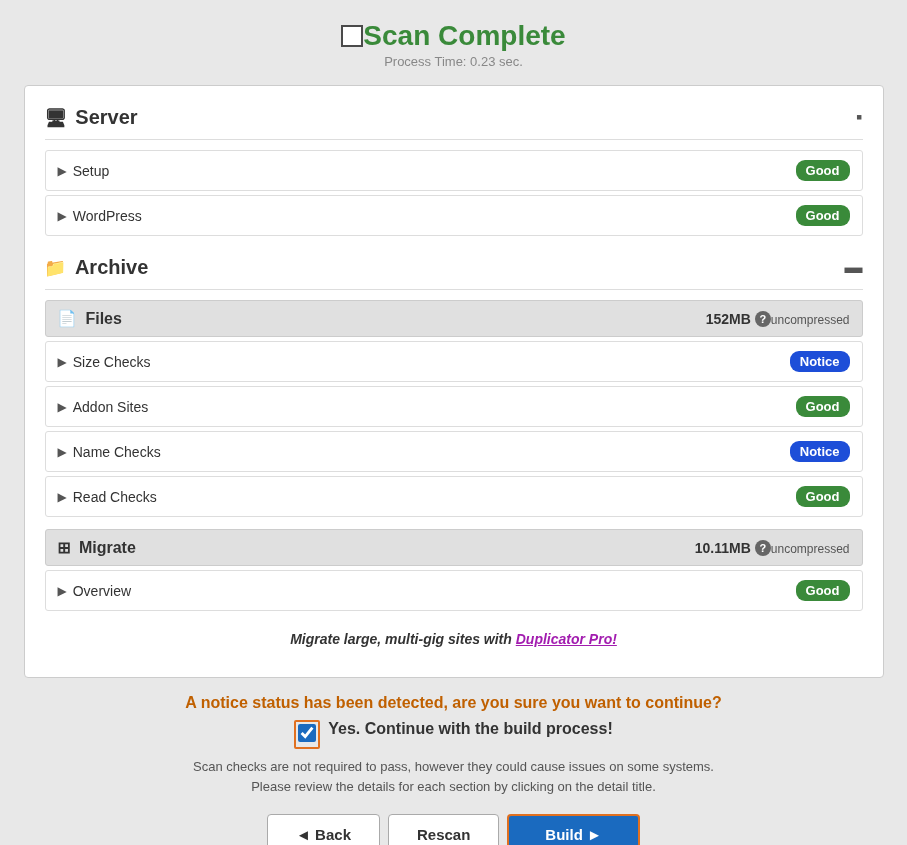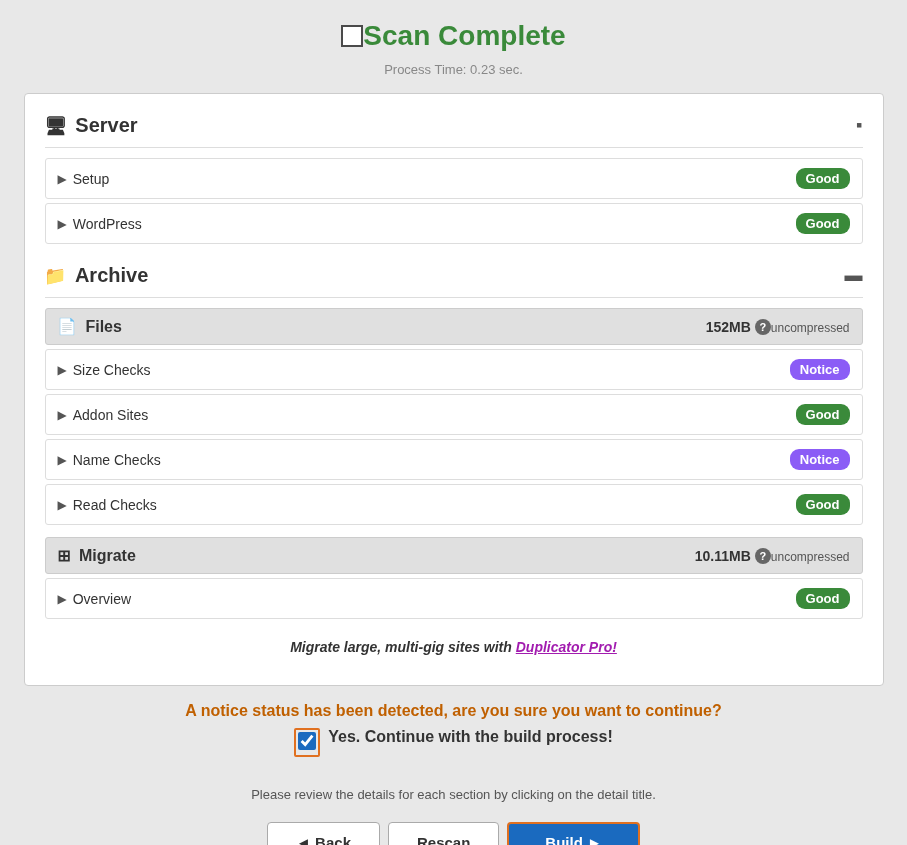--- a/index.html
+++ b/index.html
@@ -36,21 +36,21 @@
 
     .scan-complete-title {
       color: #3a8a3a;
       font-size: 28px;
       font-weight: bold;
     }
 
     .process-time {
       color: #888;
       font-size: 13px;
-      margin-top: 10px;
+      margin-top: 2px;
     }
 
     .main-card {
       background: white;
       border: 1px solid #ccc;
       border-radius: 4px;
       width: 860px;
       padding: 20px 20px 30px 20px;
       margin-bottom: 16px;
     }
@@ -112,21 +112,21 @@
       font-size: 13px;
       font-weight: bold;
       color: white;
     }
 
     .badge-good {
       background-color: #3a8a3a;
     }
 
     .badge-notice {
-      background-color: #8b5cf6;
+      background-color: #1d4ed8;
     }
 
     .sub-section {
       margin-bottom: 12px;
     }
 
     .sub-section-header-row {
       display: flex;
       align-items: center;
       justify-content: space-between;
@@ -413,21 +413,21 @@
   <p class="notice-warning">A notice status has been detected, are you sure you want to continue?</p>
 
   <div class="continue-row">
     <div class="continue-checkbox-wrapper">
       <input type="checkbox" class="continue-checkbox" checked="" style="">
     </div>
     <span class="continue-label">Yes. Continue with the build process!</span>
   </div>
 
   <div class="scan-note">
-    <br>
+    <span>Scan checks are not required to pass, however they could cause issues on some systems.</span><br>
     <span>Please review the details for each section by clicking on the detail title.</span>
   </div>
 
   <div class="buttons-row">
     <button class="btn btn-back">◄ Back</button>
     <button class="btn btn-rescan">Rescan</button>
     <button class="btn btn-build">Build ►</button>
   </div>
 </div>
 

